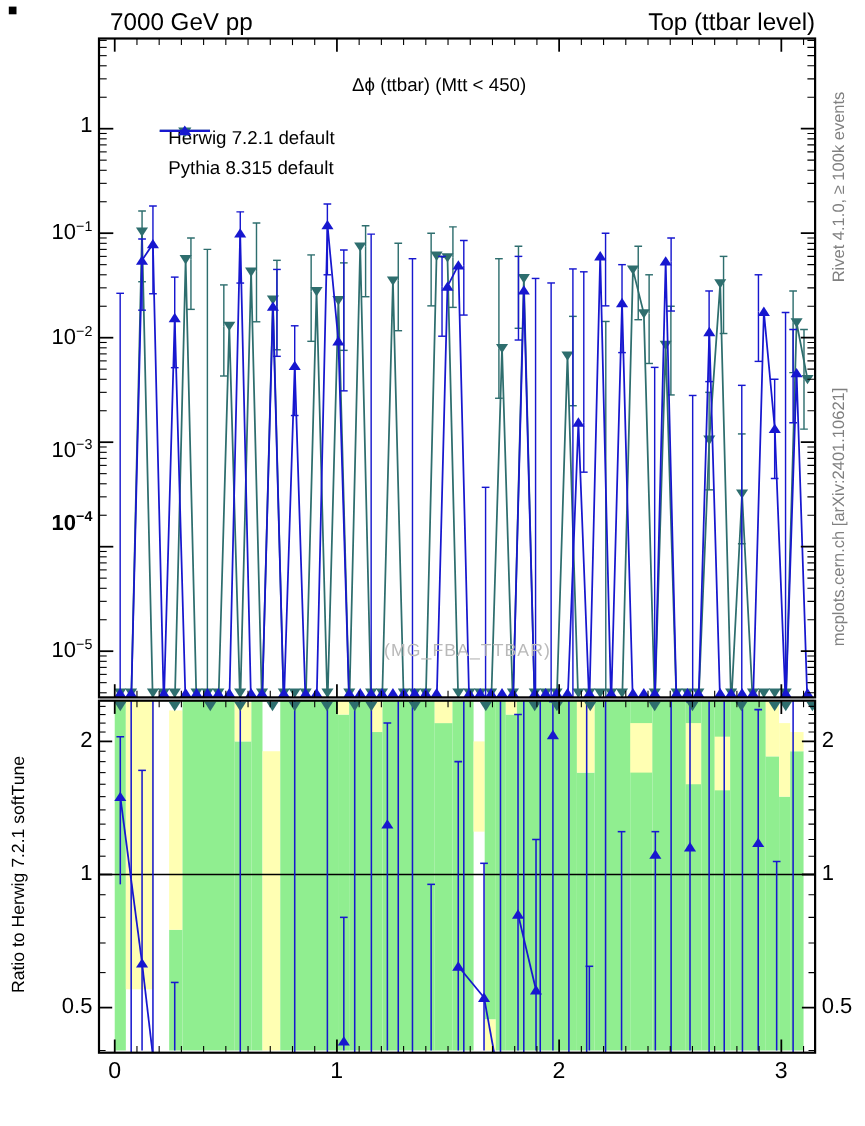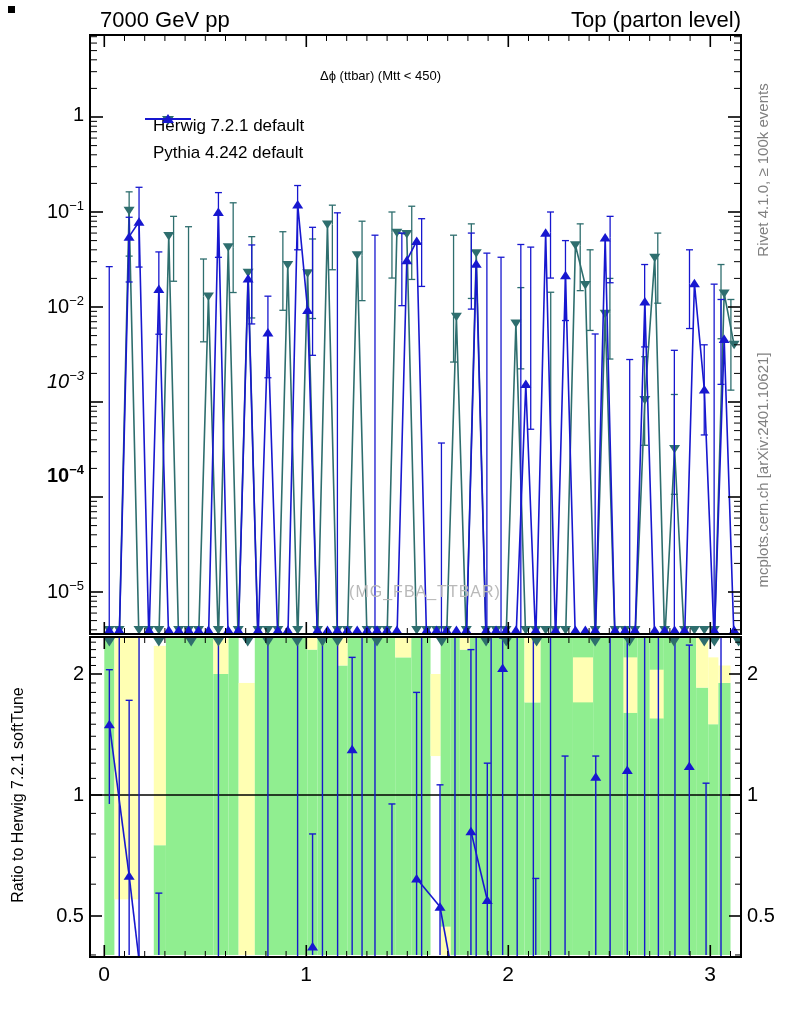--- a/index.html
+++ b/index.html
@@ -1,41 +1,41 @@
 <!DOCTYPE html>
 <html><head>
 <meta charset="utf-8">
 <style>
   html,body{margin:0;padding:0;background:#ffffff;}
   #stage{position:relative;width:786px;height:1024px;background:#ffffff;overflow:hidden;
          font-family:"Liberation Sans","DejaVu Sans",sans-serif;color:#000;}
   .abs{position:absolute;}
   .hdr{font-size:22px;font-weight:400;letter-spacing:0px;white-space:nowrap;}
-  .title{font-size:13px;white-space:nowrap;}
+  .title{font-size:17px;white-space:nowrap;}
   .legend-row{display:flex;align-items:center;height:27px;}
   .legend-label{font-size:17px;margin-left:8px;white-space:nowrap;}
   .side-note{font-size:15px;color:#808080;white-space:nowrap;
              transform:rotate(-90deg);transform-origin:center center;}
   .ratio-ylabel{font-size:16px;color:#000;white-space:nowrap;
              transform:rotate(-90deg);transform-origin:center center;}
   .watermark{font-size:16px;color:#b9b9b9;white-space:nowrap;letter-spacing:1px;padding-left:20px;}
   .ytick{font-size:20px;white-space:nowrap;}
   .ytick sup{font-size:13px;}
   .xtick{font-size:21px;}
   .corner-mark{width:7px;height:7px;background:#000;}
   svg{position:absolute;left:0;top:0;}
 </style>
 </head>
 <body>
 
 <div id="stage">
   <div class="abs corner-mark" style="left:8px;top:6px;"></div>
 
   <div class="abs hdr" style="left:100px;top:7px;">7000 GeV pp</div>
-  <div class="abs hdr" style="right:45px;top:7px;">Top (parton level)</div>
+  <div class="abs hdr" style="right:45px;top:7px;">Top (ttbar level)</div>
 
   <svg id="plot-svg" width="786" height="1024">
       <defs>
         <clipPath id="mclip">
           <rect x="90" y="35" width="651" height="599"></rect>
         </clipPath>
         <clipPath id="rclip">
           <rect x="90" y="637" width="651" height="320"></rect>
         </clipPath>
       </defs>
@@ -800,42 +800,42 @@
         <line x1="0" y1="7" x2="46" y2="7" stroke="#2e6e6e" stroke-width="2"></line>
         <polygon points="17,4 29,4 23,13" fill="#2e6e6e"></polygon>
       </svg>
       <span class="legend-label">Herwig 7.2.1 default</span>
     </div>
     <div class="legend-row">
       <svg width="46" height="14">
         <line x1="0" y1="7" x2="46" y2="7" stroke="#1717cf" stroke-width="2"></line>
         <polygon points="17,11 29,11 23,2" fill="#1717cf"></polygon>
       </svg>
-      <span class="legend-label">Pythia 4.242 default</span>
+      <span class="legend-label">Pythia 8.315 default</span>
     </div>
   </div>
 
   <div class="abs watermark" style="left:415px;top:583px;transform:translateX(-50%);">(MG_FBA_TTBAR)</div>
 
   <div class="abs side-note" style="left:762px;top:170px;width:0;height:0;display:flex;align-items:center;justify-content:center;">
        <span style="transform:none;">Rivet 4.1.0, ≥ 100k events</span>
     </div>
   <div class="abs side-note" style="left:762px;top:470px;width:0;height:0;display:flex;align-items:center;justify-content:center;">
        <span style="transform:none;">mcplots.cern.ch [arXiv:2401.10621]</span>
     </div>
 
   <div class="abs ratio-ylabel" style="left:18px;top:795px;width:0;height:0;display:flex;align-items:center;justify-content:center;">
        <span>Ratio to Herwig 7.2.1 softTune</span>
     </div>
 
   <div id="tick-labels">
       <div class="abs ytick" style="right: 702px; top: 103px;">1</div>
       <div class="abs ytick" style="right: 702px; top: 198px;">10<sup>−1</sup></div>
       <div class="abs ytick" style="right: 702px; top: 293px;">10<sup>−2</sup></div>
-      <div class="abs ytick" style="right: 702px; top: 368px; font-style: italic;">10<sup>−3</sup></div>
+      <div class="abs ytick" style="right: 702px; top: 396px;">10<sup>−3</sup></div>
       <div class="abs ytick" style="right: 702px; top: 462px; font-weight: bold;">10<sup>−4</sup></div>
       <div class="abs ytick" style="right: 702px; top: 578px; margin-left: 30px;">10<sup>−5</sup></div>
       <div class="abs xtick" style="left: 98.3px; top: 962px;">0</div>
       <div class="abs xtick" style="left: 300.3px; top: 962px;">1</div>
       <div class="abs xtick" style="left: 502.3px; top: 962px;">2</div>
       <div class="abs xtick" style="left: 704.3px; top: 962px;">3</div>
       <div class="abs ytick" style="right: 702px; top: 662px;">2</div>
       <div class="abs ytick" style="left: 747px; top: 662px;">2</div>
       <div class="abs ytick" style="right: 702px; top: 783px;">1</div>
       <div class="abs ytick" style="left: 747px; top: 783px;">1</div>

